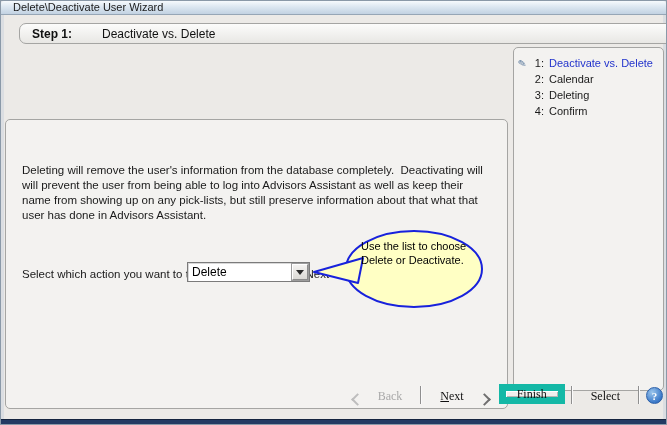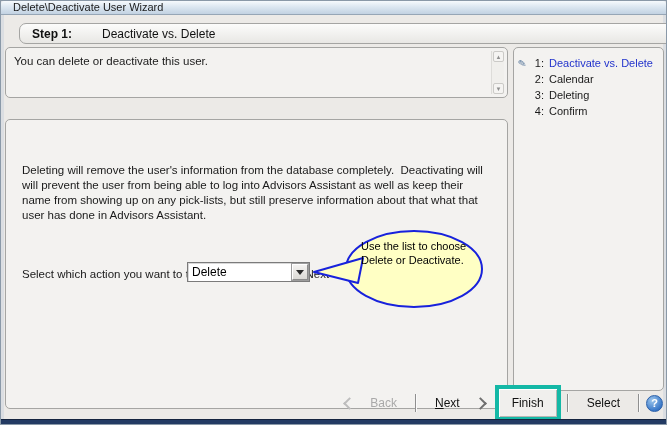--- a/index.html
+++ b/index.html
@@ -109,34 +109,34 @@
     font-size:11px; color:#1a1a1a;
   }
   .step-item .icon-cell { width:16px; text-align:center; font-size:10px; color:#5b7a9d; }
   .step-item .num { width:14px; text-align:right; margin-right:5px; }
   .step-item.active .label, .step-item.active .num-active { color:#2233CC; }
   .step-item.active .num { color:#1a1a1a; }
   .pencil { display:inline-block; transform:rotate(-12deg); }
 
   
   .footer {
-    position:absolute; left:1px; right:1px; bottom:8px; height:26px;
-    display:flex; align-items:center; justify-content:flex-end;
-    font-size:12px; color:#111;
+    position:absolute; left:1px; right:1px; bottom:20px; height:26px;
+    display:flex; align-items:flex-end; justify-content:flex-end;
+    font-size:12px; color:#111;font-family:Liberation Serif, serif;
   }
   .chev { display:inline-block; width:9px; height:9px; }
   .chev.left  { border-left:2px solid #bdbdbd; border-bottom:2px solid #bdbdbd; transform:rotate(45deg); }
   .chev.right { border-left:2px solid #6f6f6f; border-bottom:2px solid #6f6f6f; transform:rotate(225deg); }
   .flat-btn { padding:0 16px; cursor:default; }
   .flat-btn.disabled { color:#A9A9A9; }
   .sep { height:18px; width:0; border-left:1px solid #8f8f8f; border-right:1px solid #fafafa; margin:0 2px; }
   .u { text-decoration:underline; }
   .finish-btn {
-    width:66px; height:36px; margin:0 4px 0 10px;
-    background:#F0EFED; border:4px solid #14b8a6;
+    width:66px; height:20px; margin:0 4px 0 10px;
+    background:#F0EFED; border:7px solid #14b8a6;
     box-shadow: inset 1px 1px 0 #ffffff, inset -1px -1px 0 #b7b6b3;
     display:flex; align-items:center; justify-content:center;
   }
   .help-btn {
     width:17px; height:17px; border-radius:50%;
     background:radial-gradient(circle at 35% 30%, #9cc6ec, #3b79c9 70%, #2b5fa8);
     color:#fff; font-weight:bold; font-size:11px;
     display:flex; align-items:center; justify-content:center;
     margin:0 2px 0 4px;
     border:1px solid #2b5fa8;
@@ -154,31 +154,20 @@
 
   <div class="titlebar">
     <span>Delete\Deactivate User Wizard</span>
   </div>
 
   <div class="step-header">
     <span class="step-label">Step 1:</span>
     <span class="step-title">Deactivate vs. Delete</span>
   </div>
 
-  <div class="panel instruction-panel">
-    <div class="instruction-text">You can delete or deactivate this user.</div>
-    <div class="vscrollbar">
-      <div class="scroll-btn up">
-        <span>▲</span>
-      </div>
-      <div class="scroll-btn down">
-        <span>▼</span>
-      </div>
-    </div>
-  </div>
 
   <div class="panel content-panel">
     <div class="paragraphs">
       <div class="p1">Deleting will remove the user's information from the database completely.  Deactivating will will prevent the user from being able to log into Advisors Assistant as well as keep their name from showing up on any pick-lists, but still preserve information about that what that user has done in Advisors Assistant.</div>
       <div class="p2">Select which action you want to take and then click the 'Next' button to continue.</div>
     </div>
 
     <div class="combobox">
       <div class="value">Delete</div>
       <div class="combo-arrow">

